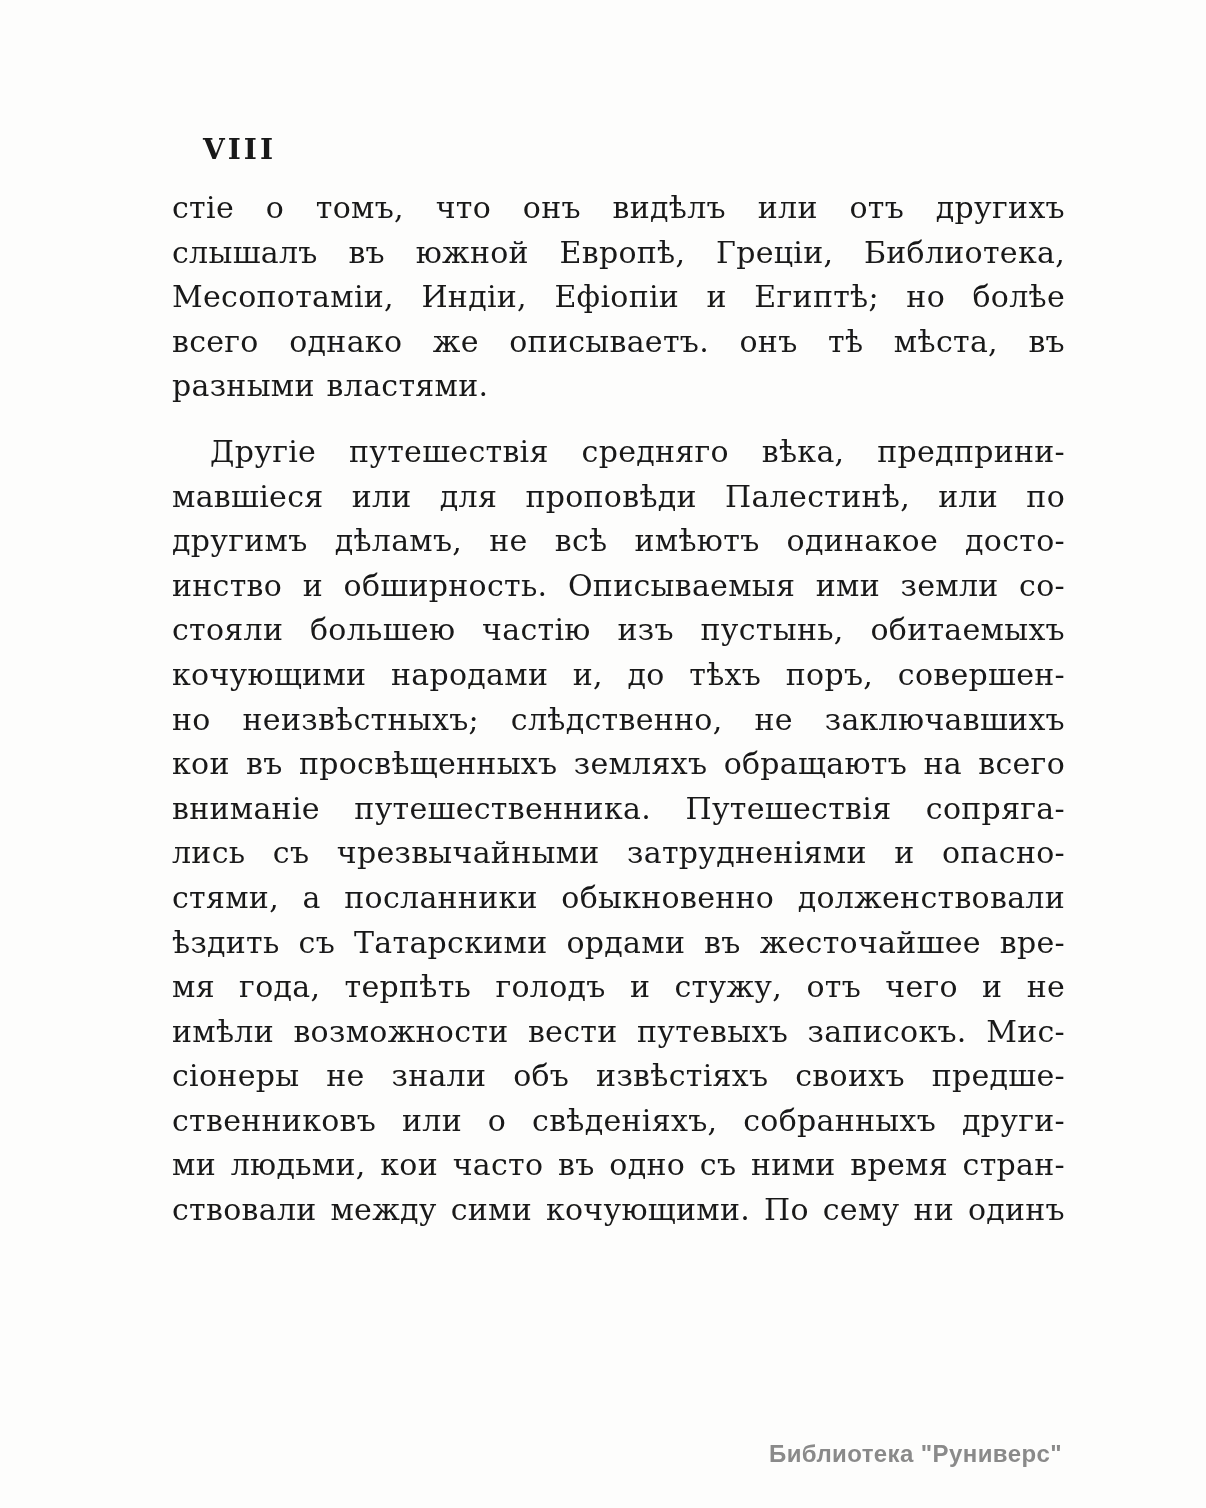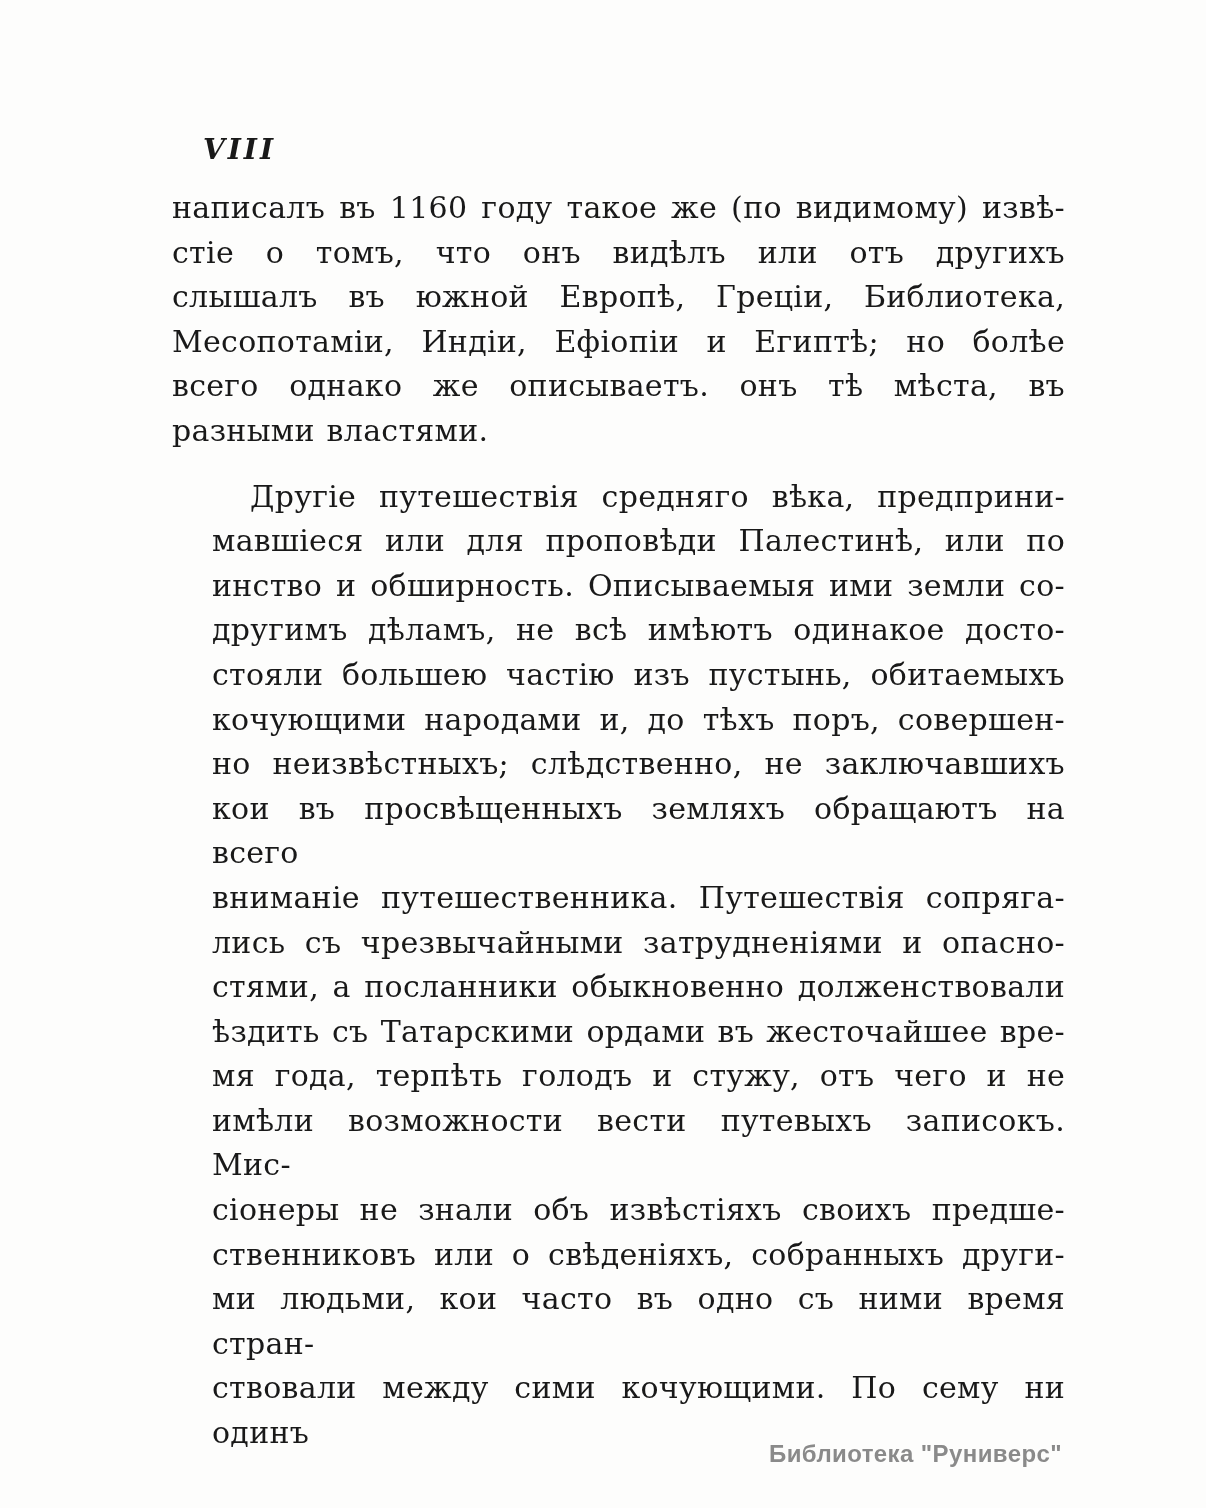--- a/index.html
+++ b/index.html
@@ -17,30 +17,29 @@
     font-family: "DejaVu Serif", serif;
   }
   .page-number {
     position: absolute;
     left: 203px;
     top: 133px;
     font-size: 28px;
     font-weight: bold;
     letter-spacing: 3px;
     color: var(--ink, #191919);
-    font-style: italic;
   }
   .text-block {
     position: absolute;
     left: 172px;
     top: 186px;
     width: 893px;
   }
   .paragraph { margin: 0; }
-  .paragraph + .paragraph { margin-top: 21px; margin-left: 40px; }
+  .paragraph + .paragraph { margin-top: 21px; }
   .line {
     font-size: 30px;
     line-height: 44.6px;
     letter-spacing: 0.3px;
     word-spacing: 2px;
     text-align: justify;
     text-align-last: justify;
     white-space: normal;
   }
   .paragraph.indent .line:first-child { text-indent: 38px; }
@@ -57,32 +56,31 @@
   }
 </style>
 </head>
 <body>
 
 <div class="page" style="--ink: #191919; --paper: #fdfdfc; --wm: #8a8a8a;">
   <div class="page-number">VIII</div>
 
   <div class="text-block" id="text-block">
       <div class="paragraph">
-        <div class="line">написалъ въ 1160 году такое же (по видимому) извѣ-</div>
         <div class="line">стіе о томъ, что онъ видѣлъ или отъ другихъ</div>
         <div class="line">слышалъ въ южной Европѣ, Греціи, Библиотека,</div>
         <div class="line">Месопотаміи, Индіи, Ефіопіи и Египтѣ; но болѣе</div>
         <div class="line">всего однако же описываетъ. онъ тѣ мѣста, въ</div>
         <div class="line flush">разными властями.</div>
       </div>
       <div class="paragraph indent">
         <div class="line">Другіе путешествія средняго вѣка, предприни-</div>
         <div class="line">мавшіеся или для проповѣди Палестинѣ, или по</div>
+        <div class="line">другимъ дѣламъ, не всѣ имѣютъ одинакое досто-</div>
         <div class="line">инство и обширность. Описываемыя ими земли со-</div>
-        <div class="line">другимъ дѣламъ, не всѣ имѣютъ одинакое досто-</div>
         <div class="line">стояли большею частію изъ пустынь, обитаемыхъ</div>
         <div class="line">кочующими народами и, до тѣхъ поръ, совершен-</div>
         <div class="line">но неизвѣстныхъ; слѣдственно, не заключавшихъ</div>
         <div class="line">кои въ просвѣщенныхъ земляхъ обращаютъ на всего</div>
         <div class="line">вниманіе путешественника. Путешествія сопряга-</div>
         <div class="line">лись съ чрезвычайными затрудненіями и опасно-</div>
         <div class="line">стями, а посланники обыкновенно долженствовали</div>
         <div class="line">ѣздить съ Татарскими ордами въ жесточайшее вре-</div>
         <div class="line">мя года, терпѣть голодъ и стужу, отъ чего и не</div>
         <div class="line">имѣли возможности вести путевыхъ записокъ. Мис-</div>

